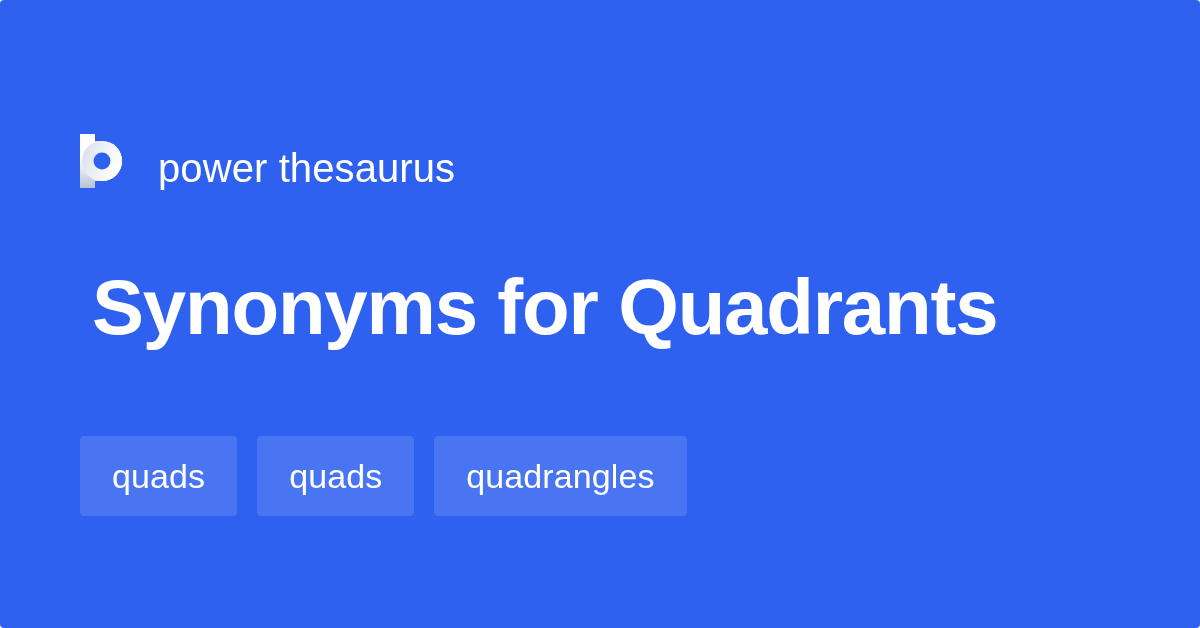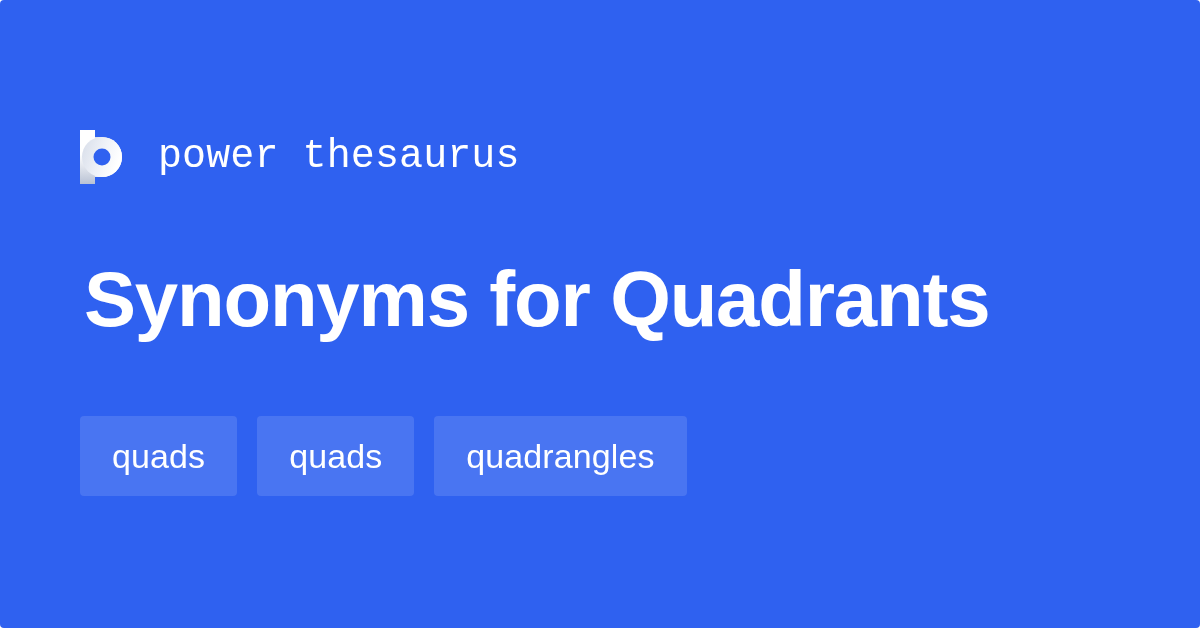--- a/index.html
+++ b/index.html
@@ -23,23 +23,22 @@
     border-radius: 4px;
     overflow: hidden;
   }
 
   
   .brand {
     position: absolute;
     left: 80px;
     top: 126px;
     display: flex;
-    align-items: center;
+    align-items: flex-end;
     height: 62px;
-    font-family: Liberation Mono, monospace;
   }
 
   .brand-mark {
     width: 46px;
     height: 54px;
     display: block;
     flex: 0 0 auto;
   }
 
   .brand-name {
@@ -50,34 +49,34 @@
     letter-spacing: 0.1px;
     line-height: 1;
     white-space: nowrap;
   }
 
   
   .headline {
     position: absolute;
     left: 80px;
     top: 249px;
-    margin: 4px;
+    margin: 12px;
     color: #ffffff;
     font-size: 78px;
     font-weight: 700;
     letter-spacing: -1.2px;
     line-height: 92px;
     white-space: nowrap;
   }
 
   
   .chips {
     position: absolute;
     left: 80px;
-    top: 416px;
+    top: 436px;
     display: flex;
     align-items: flex-end;
     gap: 20px;
   }
 
   .chip {
     height: 80px;
     box-sizing: border-box;
     padding: 0 32px;
     display: flex;

